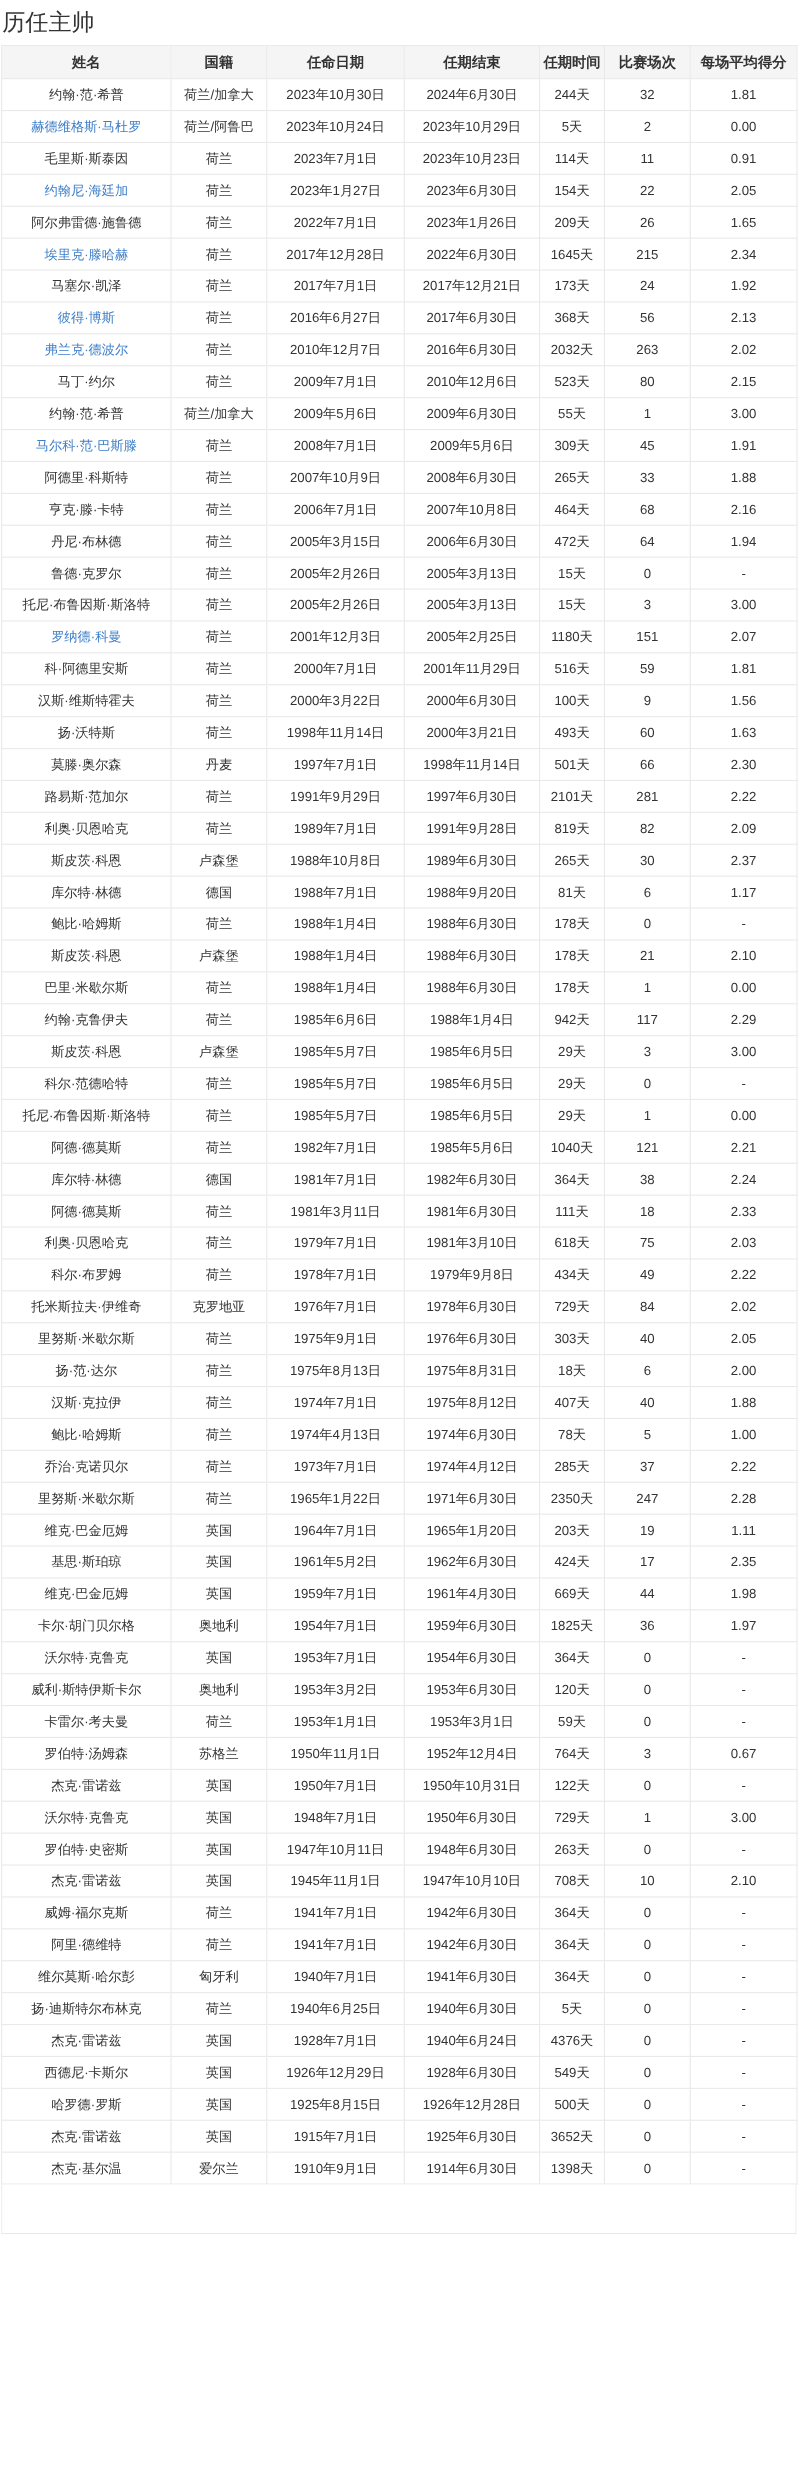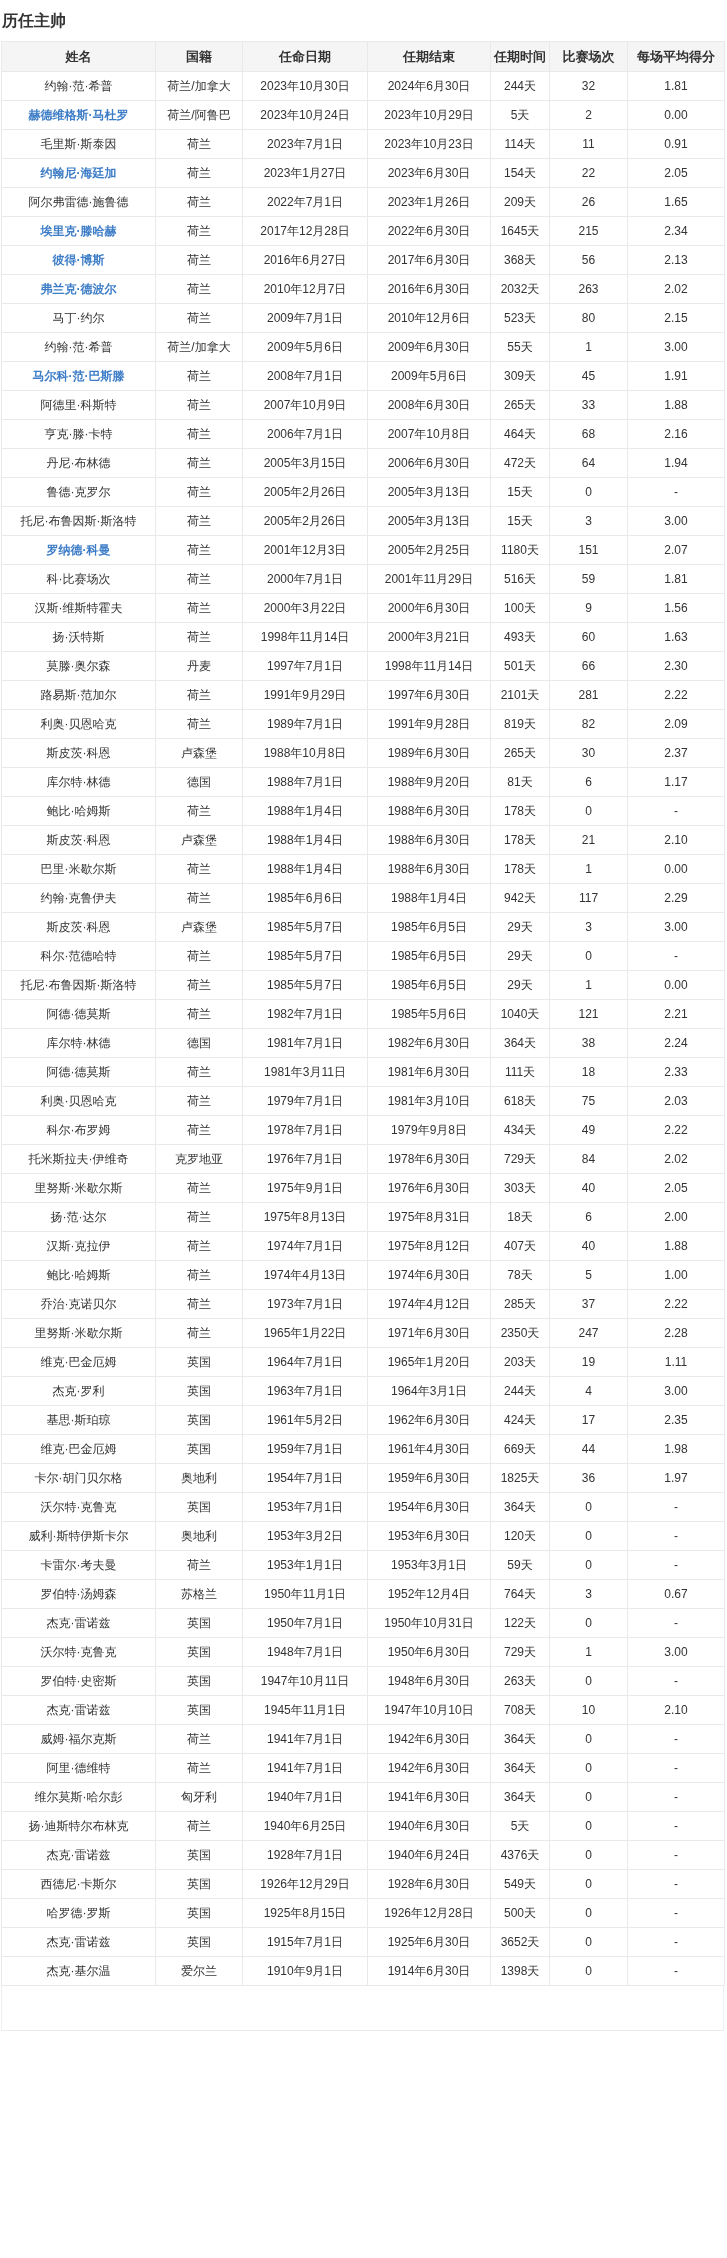--- a/index.html
+++ b/index.html
@@ -9,22 +9,22 @@
     --text:#333333;
   }
   html,body{margin:0;padding:0;background:#ffffff;}
   body{
     width:727px;
     min-height:2258px;
     font-family:"Liberation Sans","DejaVu Sans",sans-serif;
     color:var(--text);
   }
   .page-title{
-    font-size:16px;
-    font-weight:700;
+    font-size:21px;
+    font-weight:400;
     color:#333;
     margin:10px 16px 9px 2px;
     line-height:22px;
   }
   table.coach-table{
     border-collapse:collapse;
     table-layout:fixed;
     width:723px;
     margin-left:1px;
     font-size:12px;
@@ -48,21 +48,20 @@
   .coach-table td{
     height:28px;
     line-height:28px;
     color:#333;
     background:#fff;
   }
   .coach-table a{
     color:var(--link);
     text-decoration:none;
     cursor:pointer;
-    font-weight:bold;
   }
   .table-footer{
     width:721px;
     height:44px;
     margin-left:1px;
     border-left:1px solid #eeeeee;
     border-right:1px solid #eeeeee;
     border-bottom:1px solid #e9e9e9;
     background:#fff;
   }
@@ -142,20 +141,29 @@
       <tr>
         <td><a>埃里克·滕哈赫</a></td>
         <td>荷兰</td>
         <td>2017年12月28日</td>
         <td>2022年6月30日</td>
         <td>1645天</td>
         <td>215</td>
         <td>2.34</td>
       </tr>
       <tr>
+        <td>马塞尔·凯泽</td>
+        <td>荷兰</td>
+        <td>2017年7月1日</td>
+        <td>2017年12月21日</td>
+        <td>173天</td>
+        <td>24</td>
+        <td>1.92</td>
+      </tr>
+      <tr>
         <td><a>彼得·博斯</a></td>
         <td>荷兰</td>
         <td>2016年6月27日</td>
         <td>2017年6月30日</td>
         <td>368天</td>
         <td>56</td>
         <td>2.13</td>
       </tr>
       <tr>
         <td><a>弗兰克·德波尔</a></td>
@@ -241,21 +249,21 @@
       <tr>
         <td><a>罗纳德·科曼</a></td>
         <td>荷兰</td>
         <td>2001年12月3日</td>
         <td>2005年2月25日</td>
         <td>1180天</td>
         <td>151</td>
         <td>2.07</td>
       </tr>
       <tr>
-        <td>科·比赛场次</td>
+        <td>科·阿德里安斯</td>
         <td>荷兰</td>
         <td>2000年7月1日</td>
         <td>2001年11月29日</td>
         <td>516天</td>
         <td>59</td>
         <td>1.81</td>
       </tr>
       <tr>
         <td>汉斯·维斯特霍夫</td>
         <td>荷兰</td>
@@ -493,29 +501,20 @@
       <tr>
         <td>维克·巴金厄姆</td>
         <td>英国</td>
         <td>1964年7月1日</td>
         <td>1965年1月20日</td>
         <td>203天</td>
         <td>19</td>
         <td>1.11</td>
       </tr>
       <tr>
-        <td>杰克·罗利</td>
-        <td>英国</td>
-        <td>1963年7月1日</td>
-        <td>1964年3月1日</td>
-        <td>244天</td>
-        <td>4</td>
-        <td>3.00</td>
-      </tr>
-      <tr>
         <td>基思·斯珀琼</td>
         <td>英国</td>
         <td>1961年5月2日</td>
         <td>1962年6月30日</td>
         <td>424天</td>
         <td>17</td>
         <td>2.35</td>
       </tr>
       <tr>
         <td>维克·巴金厄姆</td>

